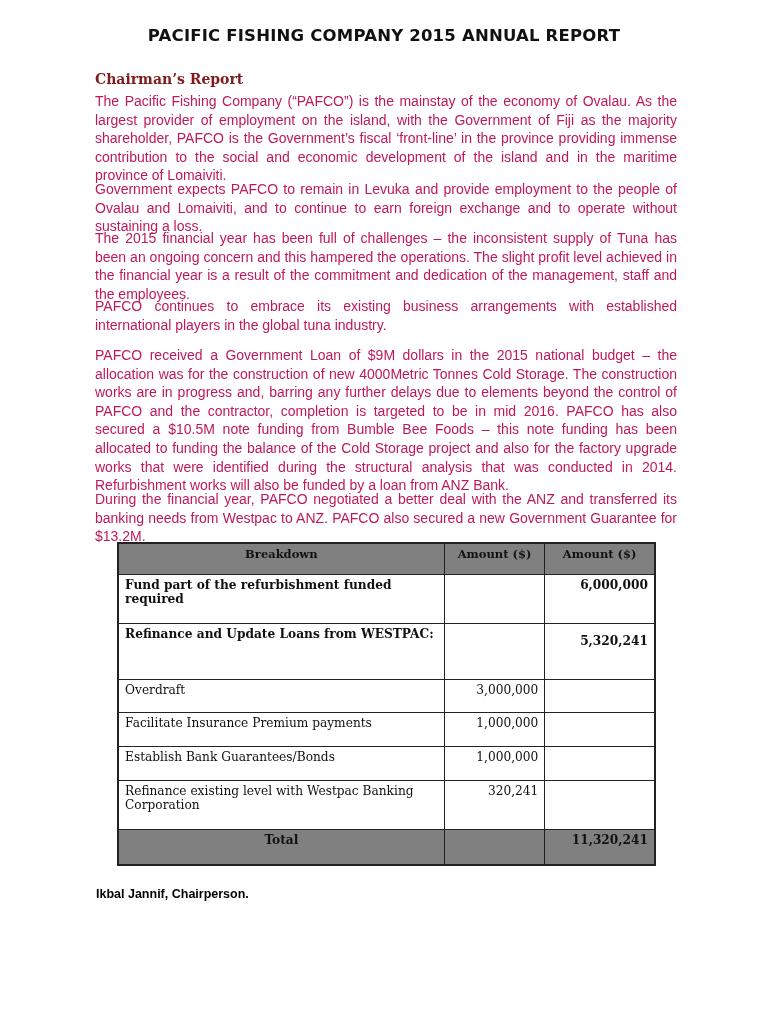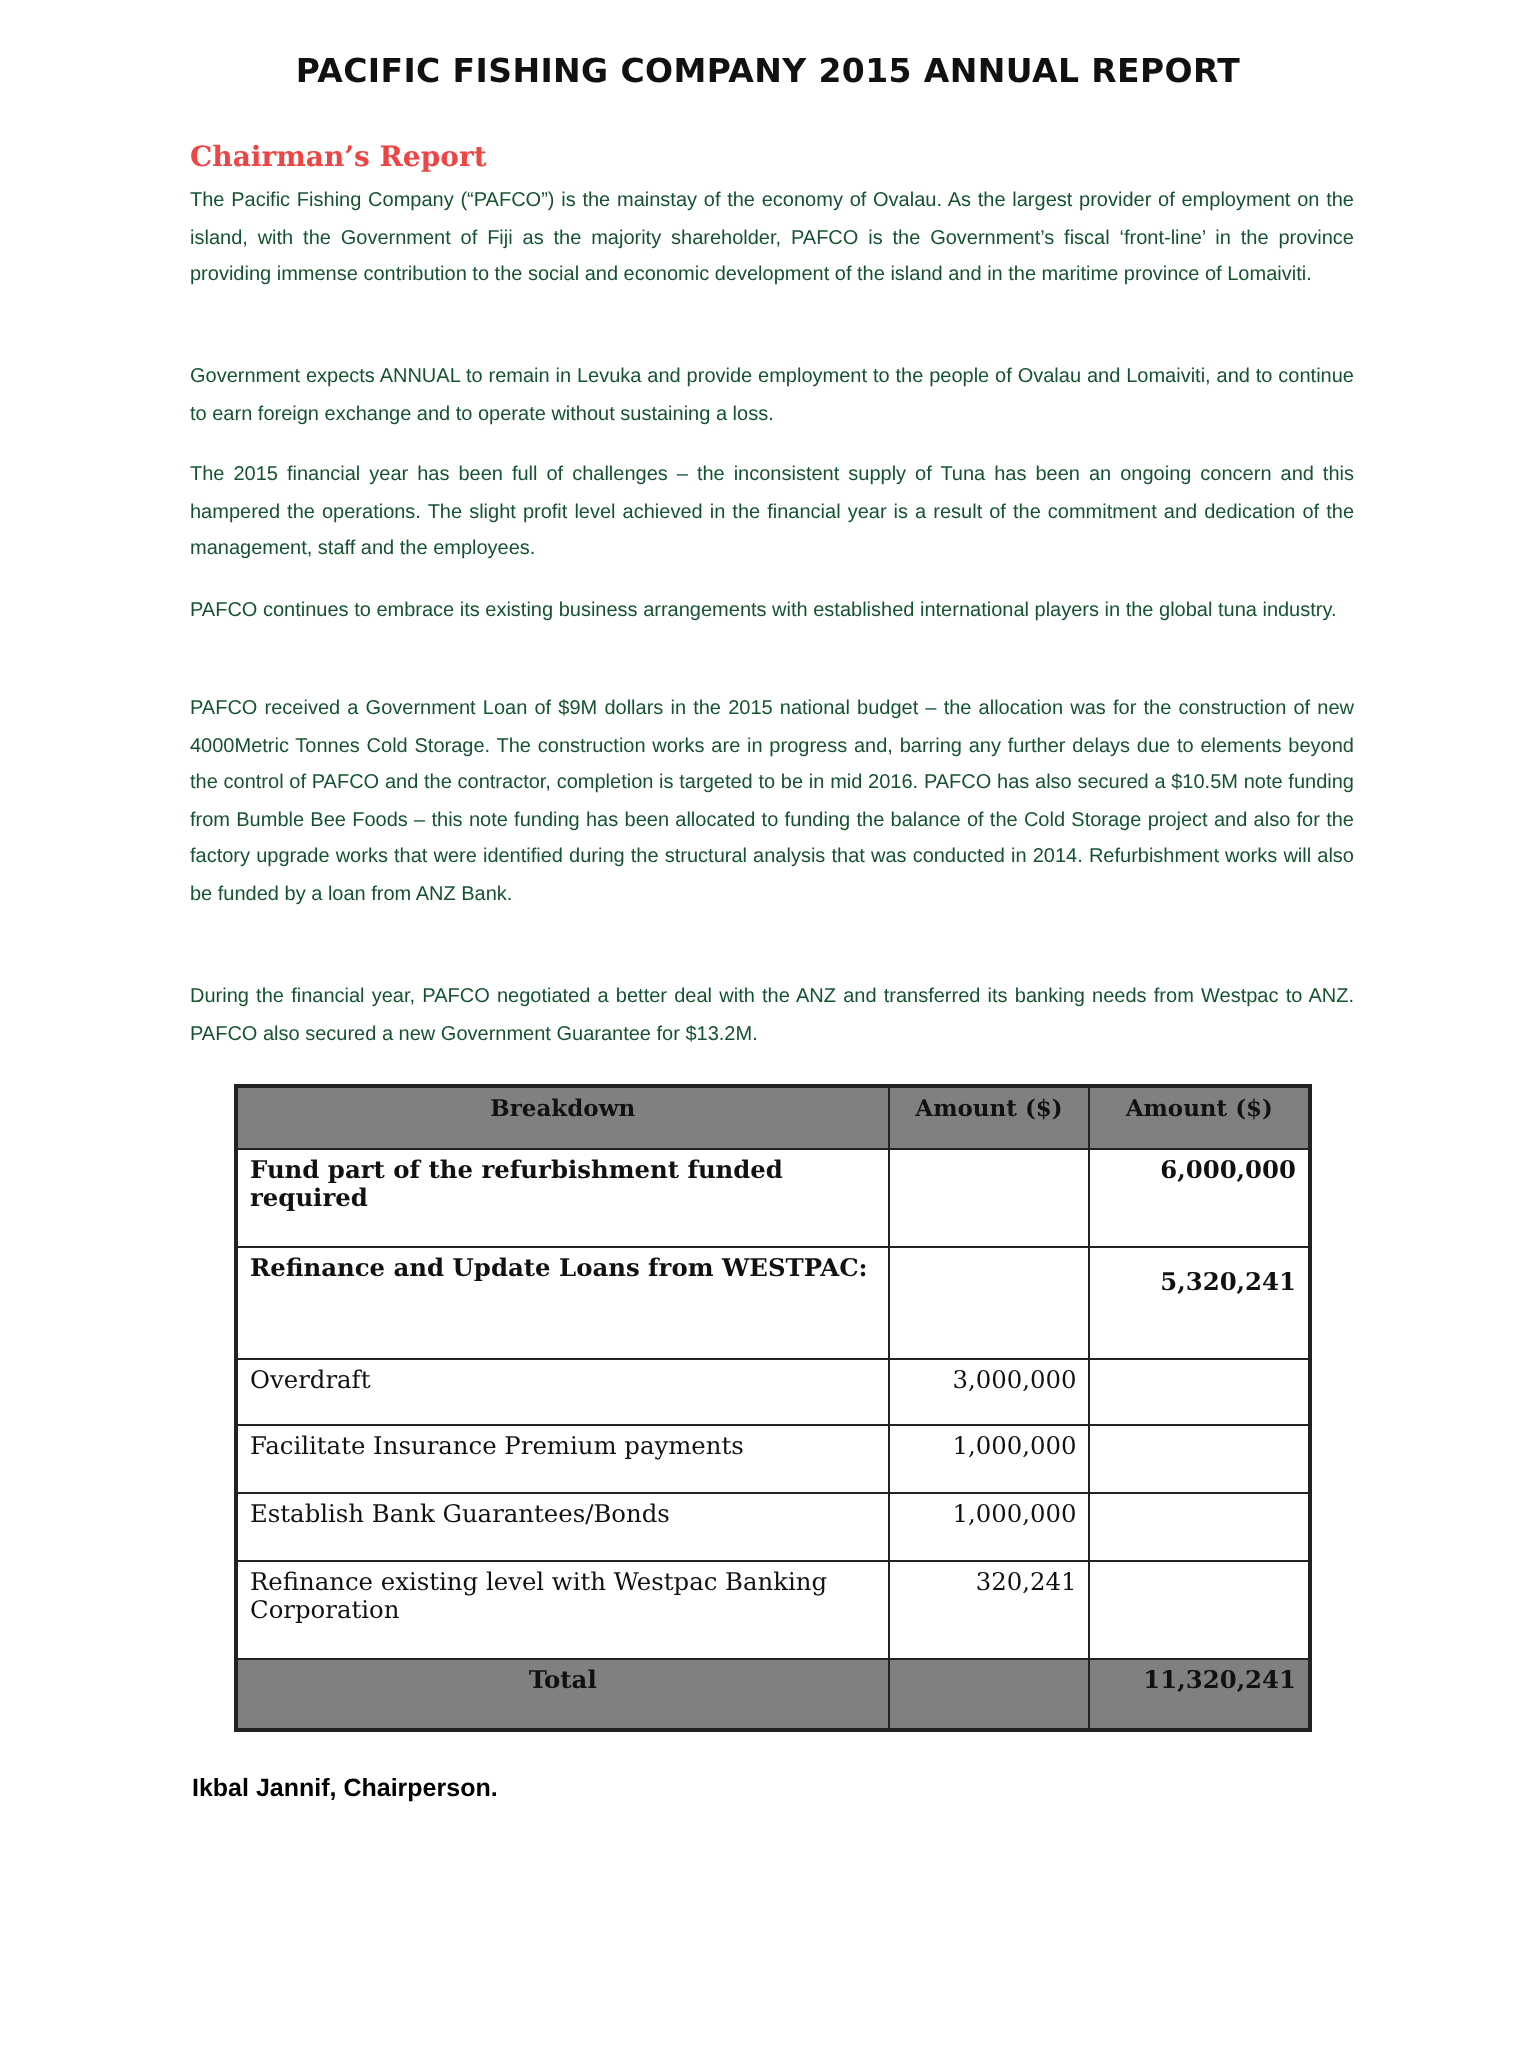--- a/index.html
+++ b/index.html
@@ -4,26 +4,26 @@
 <style>
   html, body { margin: 0; padding: 0; background: #ffffff; }
   body { width: 768px; height: 1024px; position: relative; overflow: hidden; color: #111; }
   .page { position: absolute; left: 0; top: 0; width: 620px; height: 1024px; }
   .doc-title {
     position: absolute; left: 0; width: 768px; top: 26px; text-align: center;
     font-family: "DejaVu Sans", sans-serif; font-weight: bold; font-size: 16.5px; letter-spacing: 0.2px; color: #111;
   }
   .section-heading {
     position: absolute; left: 95px; top: 71px;
-    font-family: "DejaVu Serif", serif; font-weight: bold; font-size: 14px; color: #ef4444;
+    font-family: "DejaVu Serif", serif; font-weight: bold; font-size: 14px; color: #7f1d1d;
   }
   .body-text {
     position: absolute; left: 95px; width: 582px;
-    font-family: "Liberation Sans", sans-serif; font-size: 10px; line-height: 18.6px;
-    text-align: justify; color: #14532d; margin: 0;
+    font-family: "Liberation Sans", sans-serif; font-size: 14px; line-height: 18.6px;
+    text-align: justify; color: #be185d; margin: 0;
   }
   #p1 { top: 92px; }
   #p2 { top: 180px; }
   #p3 { top: 229px; }
   #p4 { top: 297px; }
   #p5 { top: 346px; }
   #p6 { top: 490px; }
   table.breakdown {
     position: absolute; left: 117px; top: 542px; width: 539px;
     border-collapse: collapse; border: 2px solid #222;
@@ -53,21 +53,21 @@
   }
 </style>
 </head>
 <body>
 
 <div class="page">
   <div class="doc-title">PACIFIC FISHING COMPANY 2015 ANNUAL REPORT</div>
   <div class="section-heading">Chairman’s Report</div>
 
   <p class="body-text" id="p1">The Pacific Fishing Company (“PAFCO”) is the mainstay of the economy of Ovalau. As the largest provider of employment on the island, with the Government of Fiji as the majority shareholder, PAFCO is the Government’s fiscal ‘front-line’ in the province providing immense contribution to the social and economic development of the island and in the maritime province of Lomaiviti.</p>
-  <p class="body-text" id="p2">Government expects ANNUAL to remain in Levuka and provide employment to the people of Ovalau and Lomaiviti, and to continue to earn foreign exchange and to operate without sustaining a loss.</p>
+  <p class="body-text" id="p2">Government expects PAFCO to remain in Levuka and provide employment to the people of Ovalau and Lomaiviti, and to continue to earn foreign exchange and to operate without sustaining a loss.</p>
   <p class="body-text" id="p3">The 2015 financial year has been full of challenges – the inconsistent supply of Tuna has been an ongoing concern and this hampered the operations.  The slight profit level achieved in the financial year is a result of the commitment and dedication of the management, staff and the employees.</p>
   <p class="body-text" id="p4">PAFCO continues to embrace its existing business arrangements with established international players in the global tuna industry.</p>
   <p class="body-text" id="p5">PAFCO received a Government Loan of $9M dollars in the 2015 national budget – the allocation was for the construction of new 4000Metric Tonnes Cold Storage. The construction works are in progress and, barring any further delays due to elements beyond the control of PAFCO and the contractor, completion is targeted to be in mid 2016. PAFCO has also secured a $10.5M note funding from Bumble Bee Foods – this note funding has been allocated to funding the balance of the Cold Storage project and also for the factory upgrade works that were identified during the structural analysis that was conducted in 2014.  Refurbishment works will also be funded by a loan from ANZ Bank.</p>
   <p class="body-text" id="p6">During the financial year, PAFCO negotiated a better deal with the ANZ and transferred its banking needs from Westpac to ANZ.  PAFCO also secured a new Government Guarantee for $13.2M.</p>
 
   <table class="breakdown">
     <thead>
       <tr>
         <th class="c1 col1">Breakdown</th>
         <th class="c2 col2">Amount  ($)</th>

